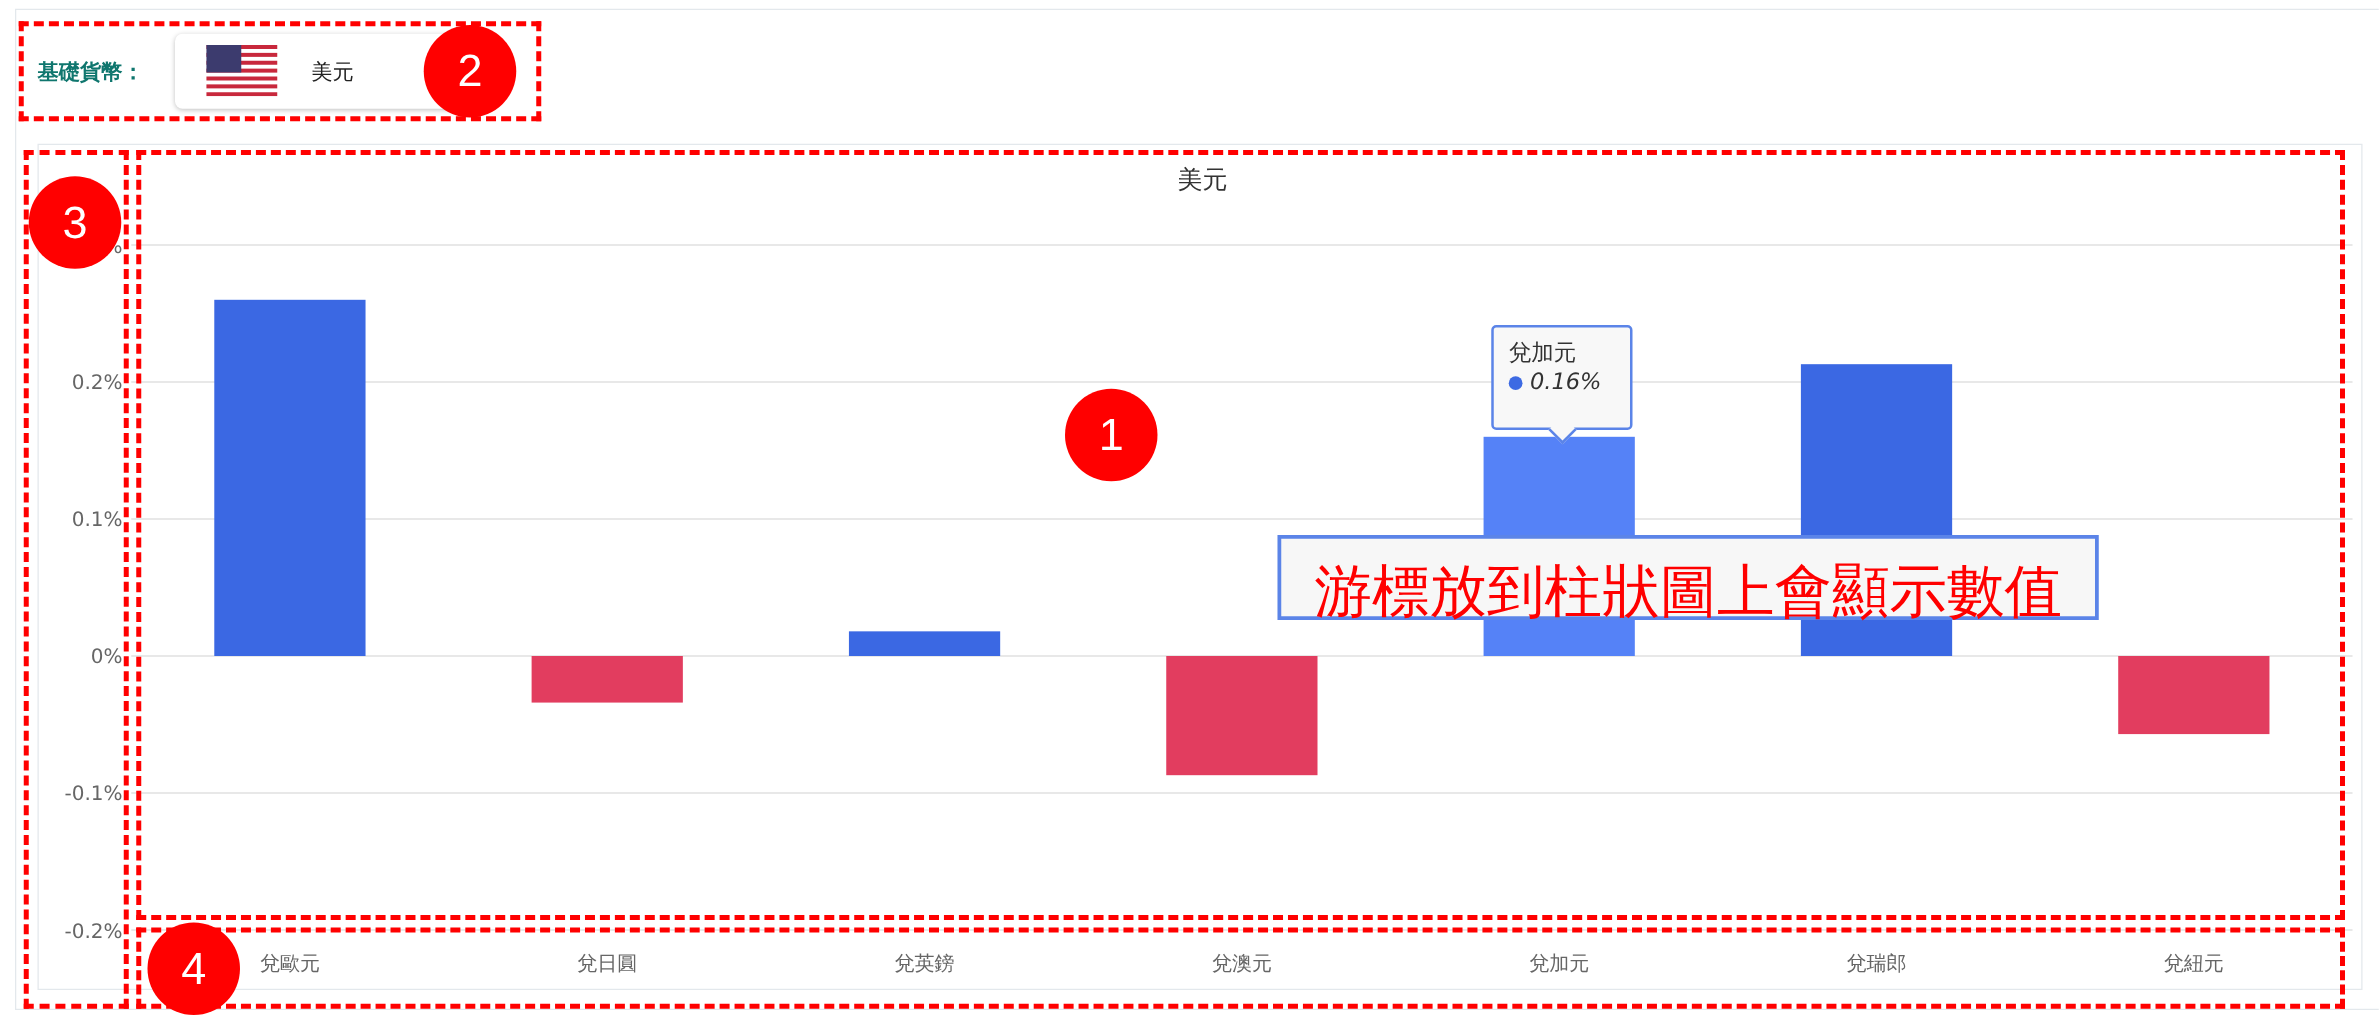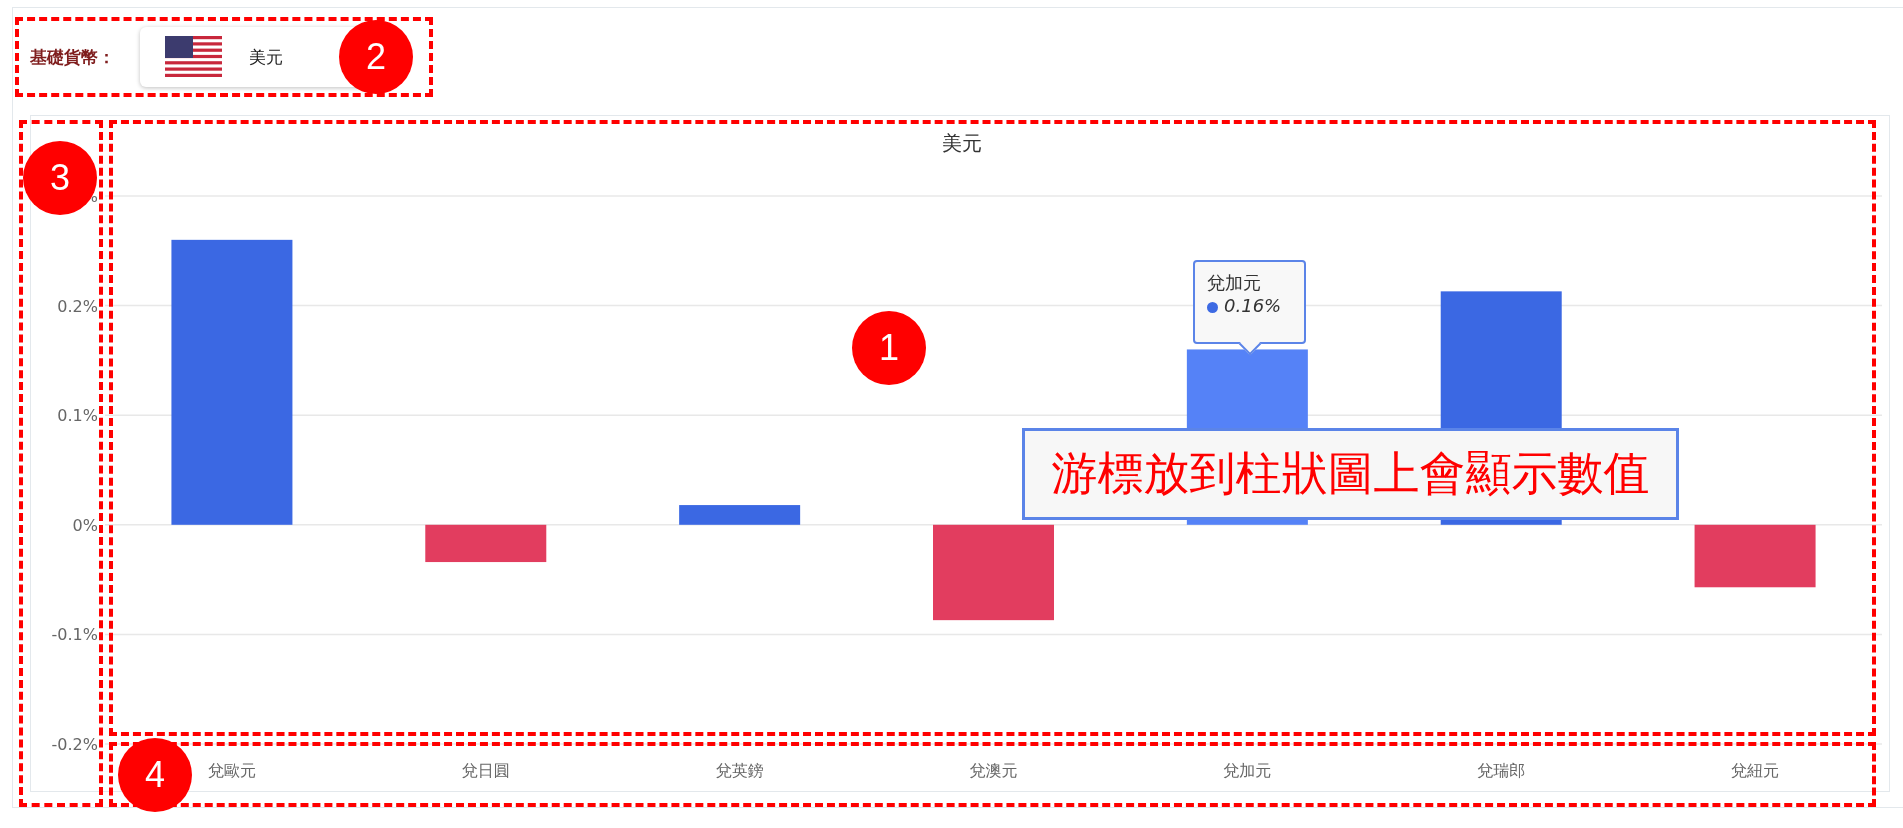--- a/index.html
+++ b/index.html
@@ -1,31 +1,31 @@
 <!DOCTYPE html>
 <html><head>
 <meta charset="utf-8">
 <style>
   html, body { margin:0; padding:0; background:#fff; }
   body { width:1903px; height:828px; position:relative; overflow:hidden; font-family:"DejaVu Sans", "Liberation Sans", sans-serif; }
   .outer-panel { position:absolute; left:12px; top:7px; width:1900px; height:801px; border:1px solid #e3e8ec; box-sizing:border-box; }
-  .base-label { position:absolute; left:30px; top:46px; font-size:17px; font-weight:bold; color:#7f1d1d; }
+  .base-label { position:absolute; left:30px; top:46px; font-size:17px; font-weight:bold; color:#0f766e; }
   .selector { position:absolute; left:140px; top:27px; width:230px; height:60px; background:#fff; border-radius:6px; box-shadow:0 1px 4px rgba(0,0,0,0.25); }
   .flag { position:absolute; left:25px; top:9px; width:57px; height:41px; }
   .selector-text { position:absolute; left:109px; top:19px; font-size:17px; color:#222; }
   .chart-panel { position:absolute; left:30px; top:115px; width:1860px; height:677px; border:1px solid #e3e8ec; box-sizing:border-box; }
   svg.chart { position:absolute; left:0; top:0; }
   .ann-box { position:absolute; border:4px dashed #f00; box-sizing:border-box; }
   .circle { position:absolute; width:74px; height:74px; border-radius:50%; background:#f00; color:#fff; font-size:36px; text-align:center; line-height:74px; font-family:"Liberation Sans", sans-serif; }
   .tooltip { position:absolute; left:1193px; top:260px; width:113px; height:84px; background:#f8f8f8; border:2px solid #5b84e8; border-radius:4px; box-sizing:border-box; padding:10px 12px; font-size:18px; color:#333; }
   .tooltip .tt-name { display:block; line-height:22px; }
   .tooltip .tt-val { display:block; line-height:24px;font-style:italic; }
   .tooltip .dot { display:inline-block; width:11px; height:11px; border-radius:50%; background:#3d6ae3; margin-right:6px; vertical-align:middle; }
   .tooltip .arrow { position:absolute; left:47px; bottom:-10px; width:14px; height:14px; background:#f8f8f8; border-right:2px solid #5b84e8; border-bottom:2px solid #5b84e8; transform:rotate(45deg); }
-  .note { position:absolute; left:1022px; top:428px; width:657px; height:92px; background:#f7f7f7; border:3px solid #5b84e8; box-sizing:border-box; color:#f00; font-size:46px; text-align:center; line-height:84px; font-family:"DejaVu Sans", sans-serif; }
+  .note { position:absolute; left:1022px; top:428px; width:657px; height:68px; background:#f7f7f7; border:3px solid #5b84e8; box-sizing:border-box; color:#f00; font-size:46px; text-align:center; line-height:84px; font-family:"DejaVu Sans", sans-serif; }
 </style>
 </head>
 <body>
 
 <div class="outer-panel"></div>
 
 <span class="base-label">基礎貨幣：</span>
 
 <div class="selector">
   <svg class="flag" viewBox="0 0 57 41">

